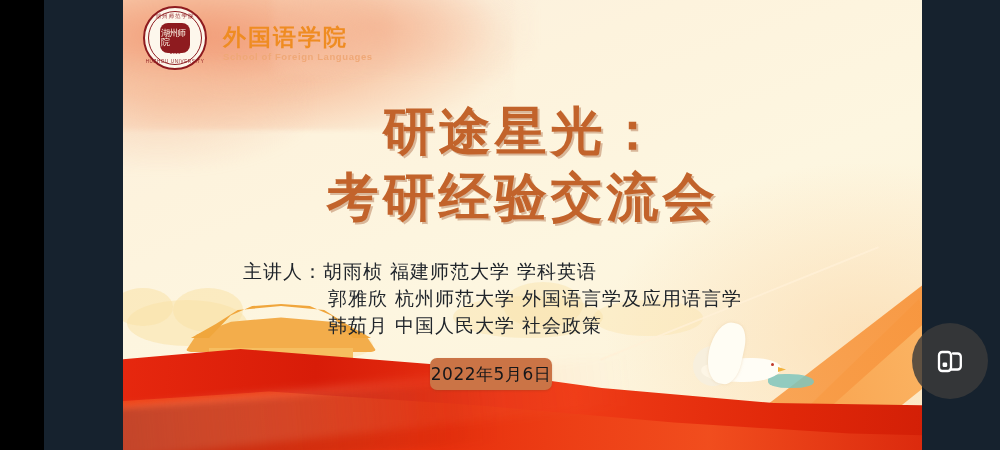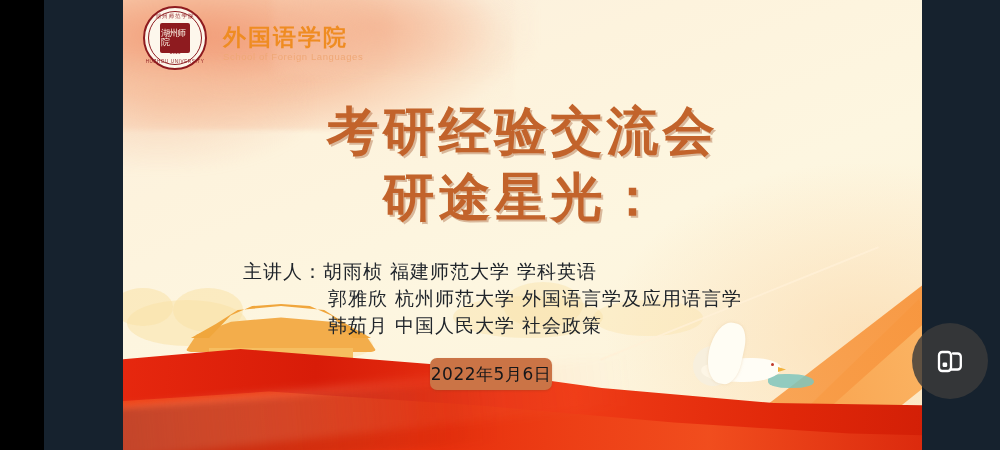--- a/index.html
+++ b/index.html
@@ -100,21 +100,21 @@
               background:linear-gradient(90deg,rgba(150,20,6,.55),rgba(180,30,10,0));
               transform:rotate(-4deg);filter:blur(3px);}
 
   
   .logos{position:absolute;left:20px;top:6px;display:flex;align-items:center;gap:16px;}
   .seal{position:relative;width:64px;height:64px;border-radius:50%;
         background:radial-gradient(circle at 50% 50%,#fdf7ec 62%,#fbf2e2 100%);
         border:2px solid #8e1b1f;box-sizing:border-box;
         display:flex;align-items:center;justify-content:center;}
   .seal .ring{position:absolute;left:3px;top:3px;right:3px;bottom:3px;border:1px solid #8e1b1f;border-radius:50%;}
-  .seal .block{width:30px;height:30px;background:#8e1b1f;border-radius:2px;
+  .seal .block{width:30px;height:30px;background:#8e1b1f;border-radius:8px;
         color:#fdf3e4;font-size:9px;line-height:9px;letter-spacing:-1px;
         display:flex;flex-wrap:wrap;align-content:center;justify-content:center;
         font-family:"DejaVu Sans",sans-serif;padding:1px;box-sizing:border-box;}
   .seal .topcn{position:absolute;top:5px;left:0;right:0;text-align:center;
         font-size:5.5px;color:#8e1b1f;letter-spacing:1px;}
   .seal .yr{position:absolute;bottom:13px;left:0;right:0;text-align:center;font-size:5px;color:#8e1b1f;}
   .seal .en{position:absolute;bottom:4px;left:0;right:0;text-align:center;
         font-size:4.6px;color:#8e1b1f;letter-spacing:.6px;}
 
   .sfl{display:flex;align-items:center;gap:7px;}
@@ -123,21 +123,21 @@
   .sfl-mark .s1{left:4px;top:4px;width:40px;height:40px;border-color:#f08a1e transparent transparent #f08a1e;transform:rotate(20deg);}
   .sfl-mark .s2{left:12px;top:10px;width:30px;height:30px;border-color:transparent #f08a1e #f08a1e transparent;transform:rotate(12deg);}
   .sfl-mark .bar{position:absolute;background:#f08a1e;border-radius:3px;}
   .sfl-mark .b1{left:18px;top:14px;width:22px;height:5px;transform:rotate(24deg);}
   .sfl-mark .b2{left:17px;top:24px;width:26px;height:5px;transform:rotate(-6deg);}
   .sfl-mark .b3{left:20px;top:33px;width:20px;height:5px;transform:rotate(30deg);}
   .sfl-abbr{position:absolute;left:1px;bottom:-3px;font-size:8px;color:#e8872a;letter-spacing:1px;font-weight:bold;}
   .sfl-txt{display:flex;flex-direction:column;gap:1px;}
   .sfl-cn{font-size:23px;color:#ef8c22;font-weight:bold;letter-spacing:2px;line-height:26px;
           font-family:"DejaVu Sans",sans-serif;margin-top:9px;}
-  .sfl-en{font-size:9.5px;color:#efa877;letter-spacing:.6px;}
+  .sfl-en{font-size:9.5px;color:#efa877;letter-spacing:.6px;font-weight:bold;}
 
   
   .title{position:absolute;left:0;right:0;top:98px;text-align:center;}
   .title .ln{font-family:"DejaVu Sans",sans-serif;font-weight:bold;color:#c2632b;
         font-size:52px;line-height:66px;letter-spacing:4px;
         text-shadow:2px 2px 0 rgba(150,70,25,.35);}
 
   
   .speakers{position:absolute;left:120px;top:258px;
         font-family:"DejaVu Serif","Liberation Serif",serif;color:#20252b;
@@ -222,22 +222,22 @@
 
       <div class="sfl">
         <div class="sfl-txt">
           <div class="sfl-cn">外国语学院</div>
           <div class="sfl-en">School of Foreign Languages</div>
         </div>
       </div>
     </div>
 
     <div class="title">
+      <div class="ln">研途星光：</div>
       <div class="ln">考研经验交流会</div>
-      <div class="ln">研途星光：</div>
     </div>
 
     <div class="speakers">
       <div>主讲人：胡雨桢 福建师范大学 学科英语</div>
       <div class="indent">郭雅欣 杭州师范大学 外国语言学及应用语言学</div>
       <div class="indent">韩茹月 中国人民大学 社会政策</div>
     </div>
 
     <div class="date-badge">2022年5月6日</div>
 

